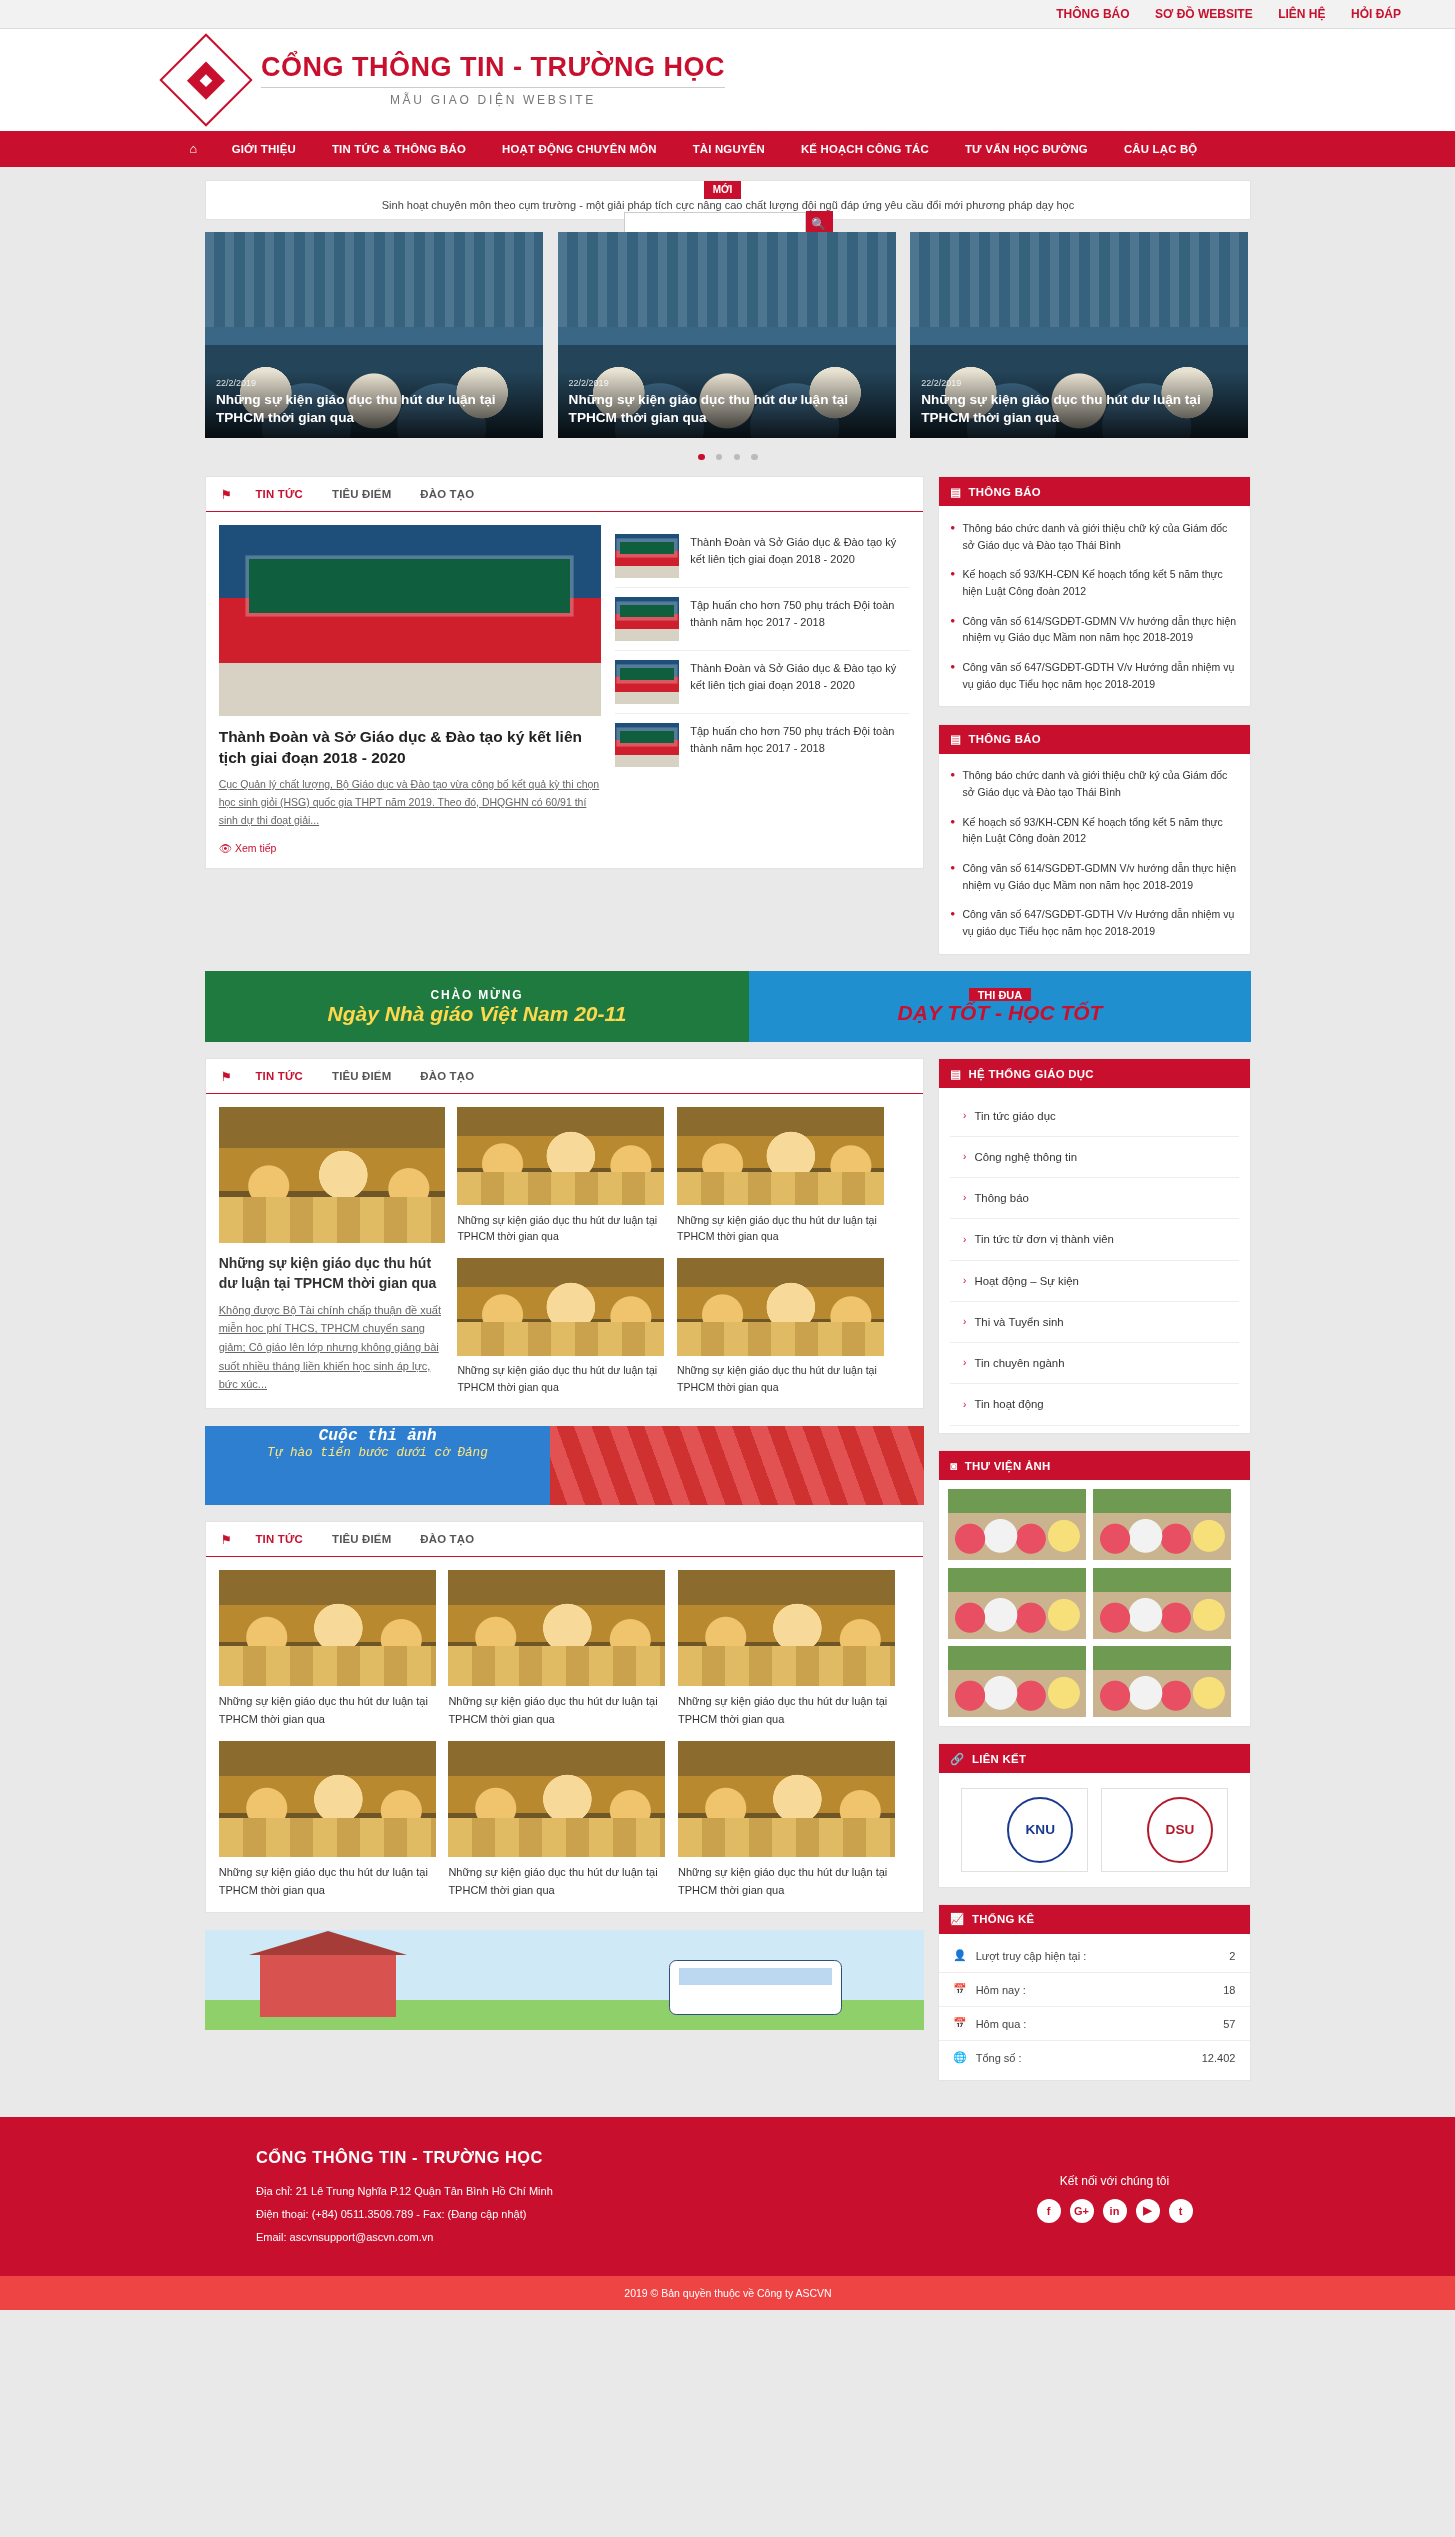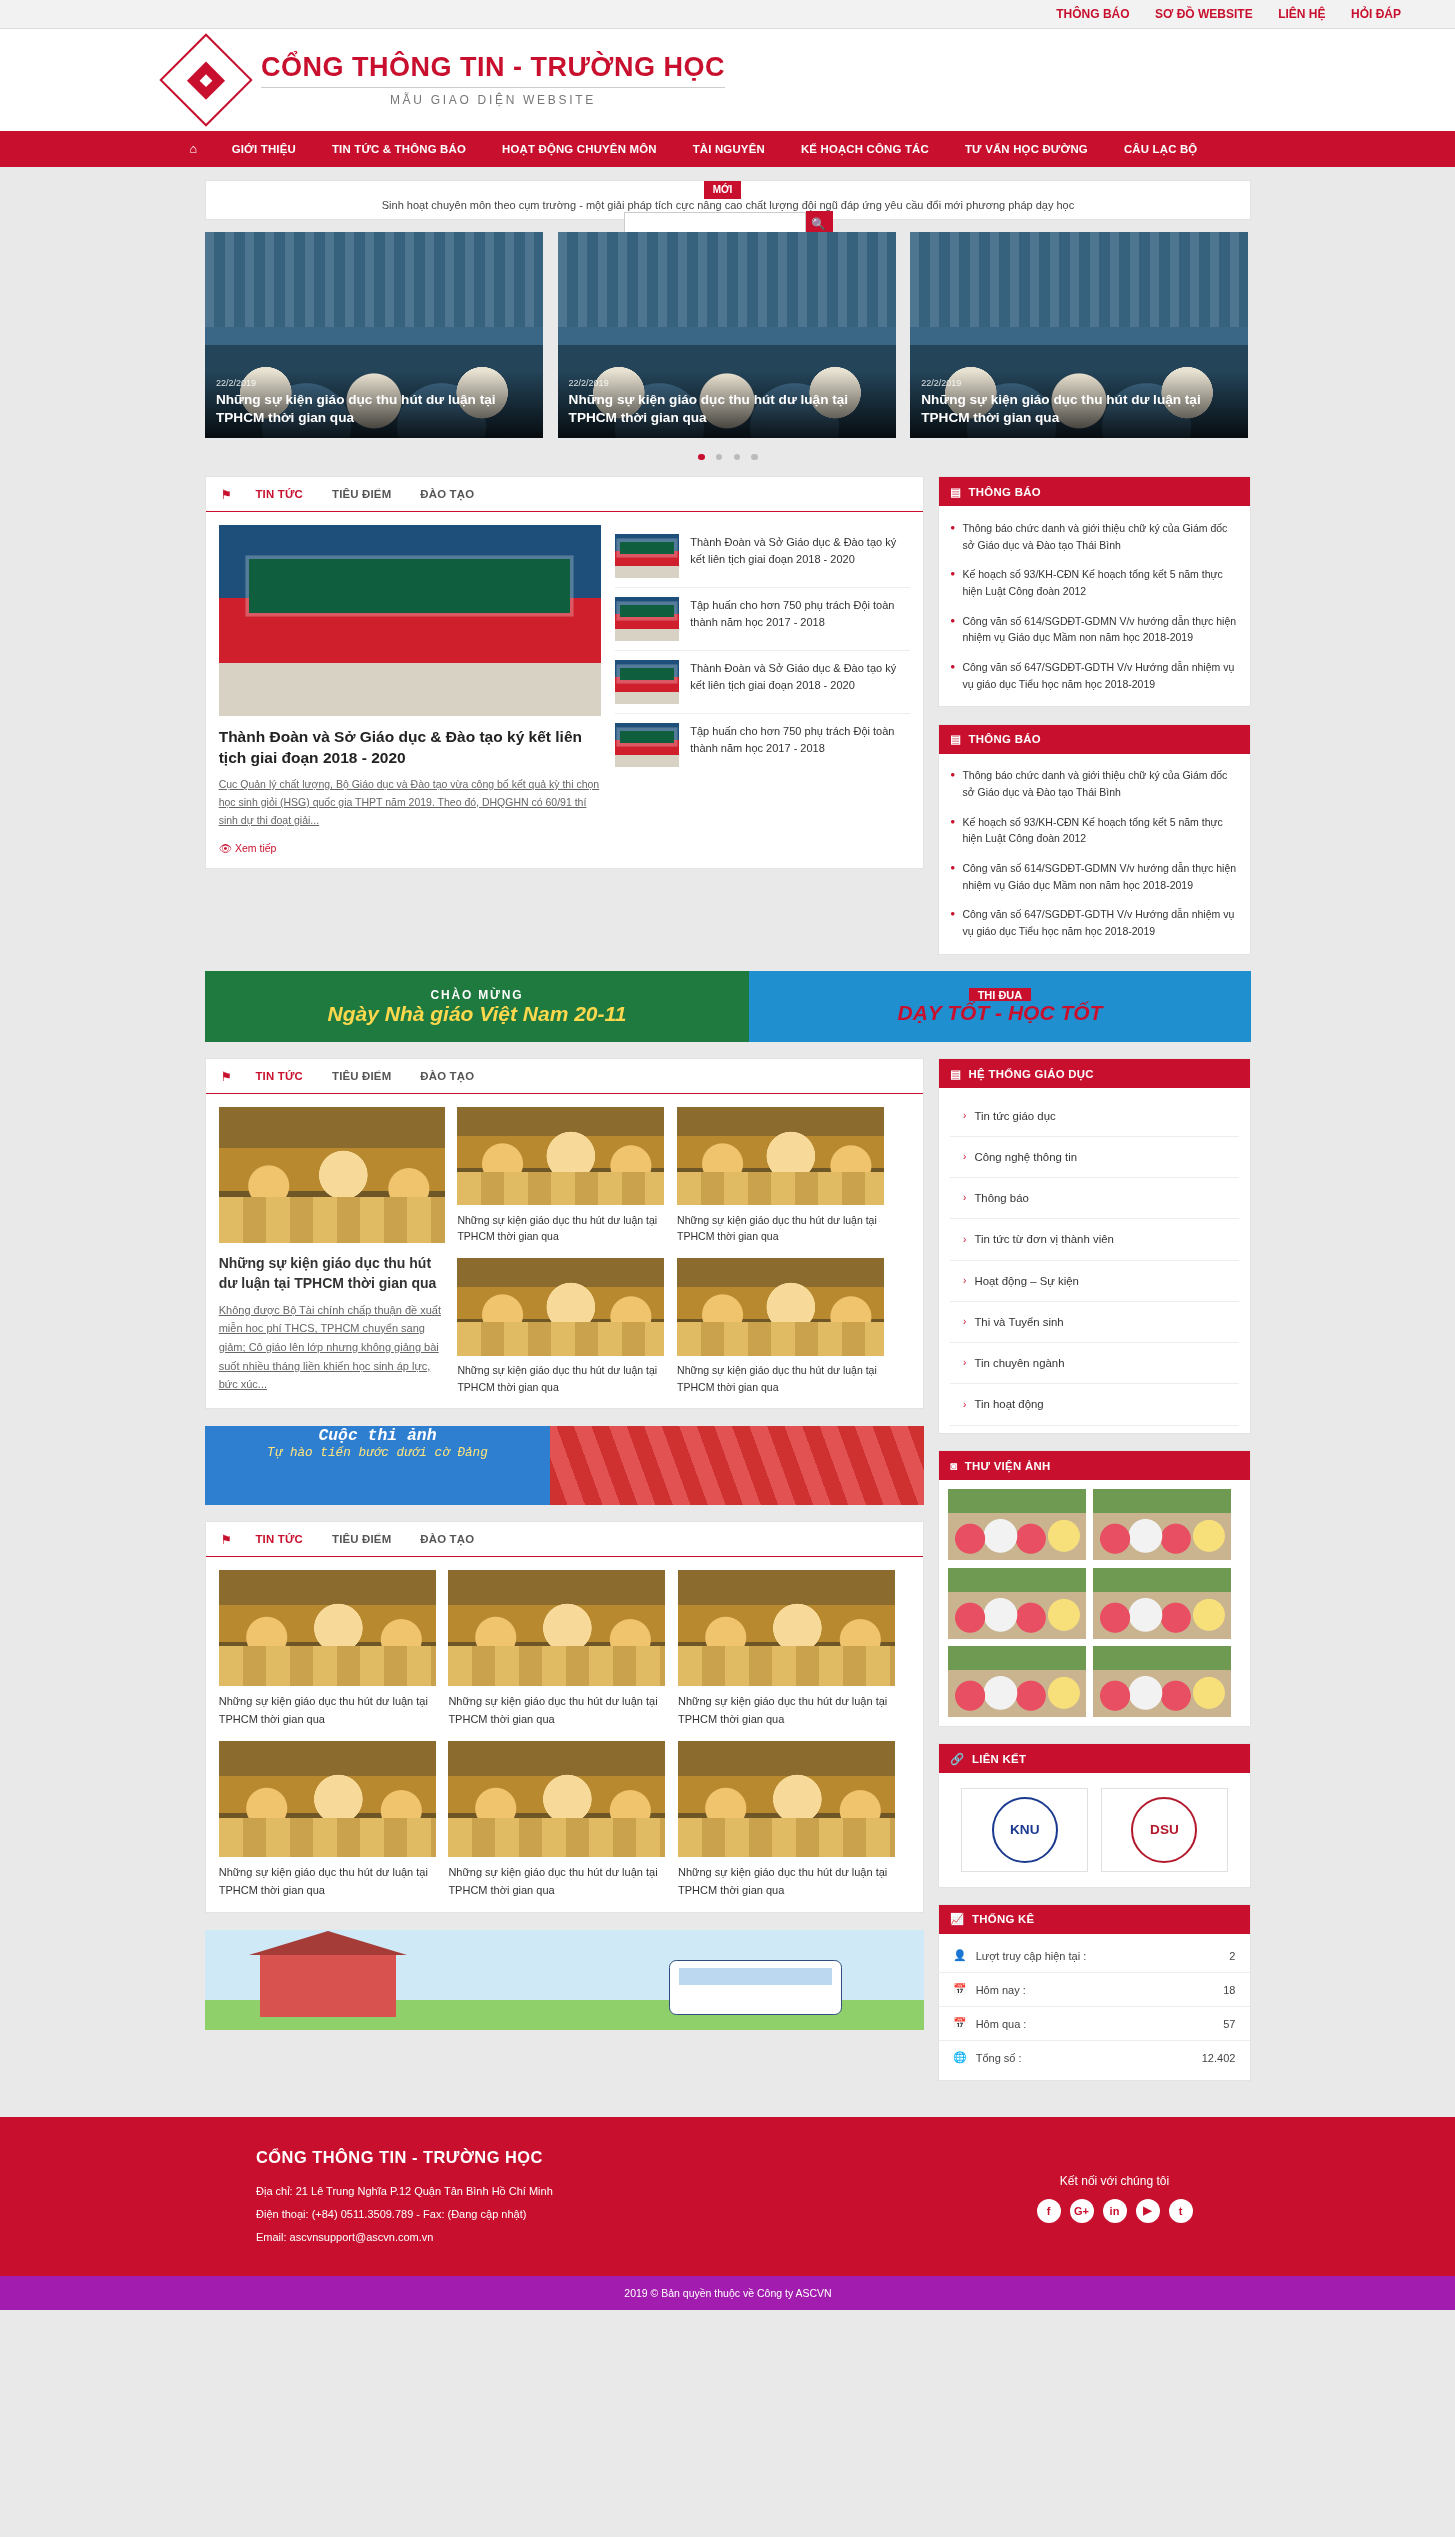--- a/index.html
+++ b/index.html
@@ -325,21 +325,21 @@
   .mixed .m4 .tx { font-size:10.5px; line-height:1.6; margin-top:6.4px; }
 
   
   .photogrid { display:flex; flex-wrap:wrap; gap:7.3px; padding:9px; }
   .photogrid .p { width:138px; height:71px; }
 
   
   .logos { display:flex; gap:12.7px; padding:14.6px; justify-content:center; }
   .logoBox {
     width:127px;height:84px;border:0.9px solid #e0e0e0;
-    display:flex;align-items:center;justify-content:center;
+    display:flex;align-items:center;justify-content:flex-start;padding-left:45px;
   }
   .seal { width:66px;height:66px;border-radius:50%;border:2.7px solid #1b3a8f;
     display:flex;align-items:center;justify-content:center;font-size:13.6px;font-weight:bold;color:#1b3a8f;}
   .seal.red { border-color:#b3192c; color:#b3192c; }
 
   
   .stats { padding:5.5px 0; }
   .stats .row {
     display:flex; align-items:center; justify-content:space-between;
     padding:10px 14.6px; border-bottom:0.9px solid #ededed; font-size:11px; color:#444;
@@ -354,21 +354,21 @@
   .footer .fl { flex:1; padding-left:51px; }
   .footer h4 { margin:0 0 14.6px; font-size:16.4px; letter-spacing:0.5px; font-weight:bold; }
   .footer p { margin:4.5px 0; font-size:11px; line-height:1.7; }
   .footer .fr { width:273px; text-align:center; padding-top:25.5px; }
   .footer .fr .t { font-size:12px; margin-bottom:11px; }
   .socials { display:flex; gap:9px; justify-content:center; }
   .socials span {
     width:24px;height:24px;border-radius:50%;background:#fff;color:#c8102e;
     display:flex;align-items:center;justify-content:center;font-size:11px;font-weight:bold;
   }
-  .copy { background:#a21caf; color:#fff; text-align:center; font-size:10.5px; padding:11px 0; }
+  .copy { background:#ef4444; color:#fff; text-align:center; font-size:10.5px; padding:11px 0; }
 </style>
 </head>
 <body>
 
 <div class="page">
 
   <div class="topbar">
     <a>THÔNG BÁO</a>
     <a>SƠ ĐỒ WEBSITE</a>
     <a>LIÊN HỆ</a>

